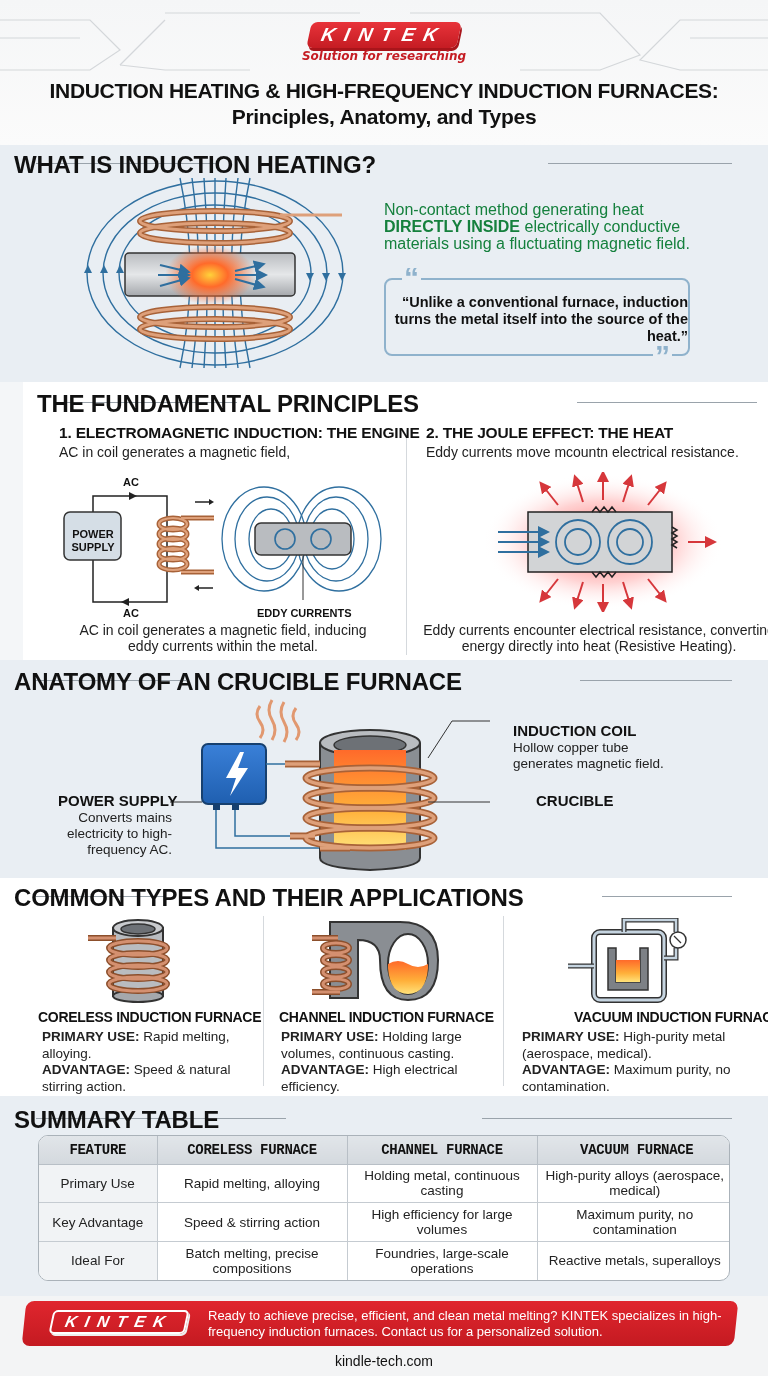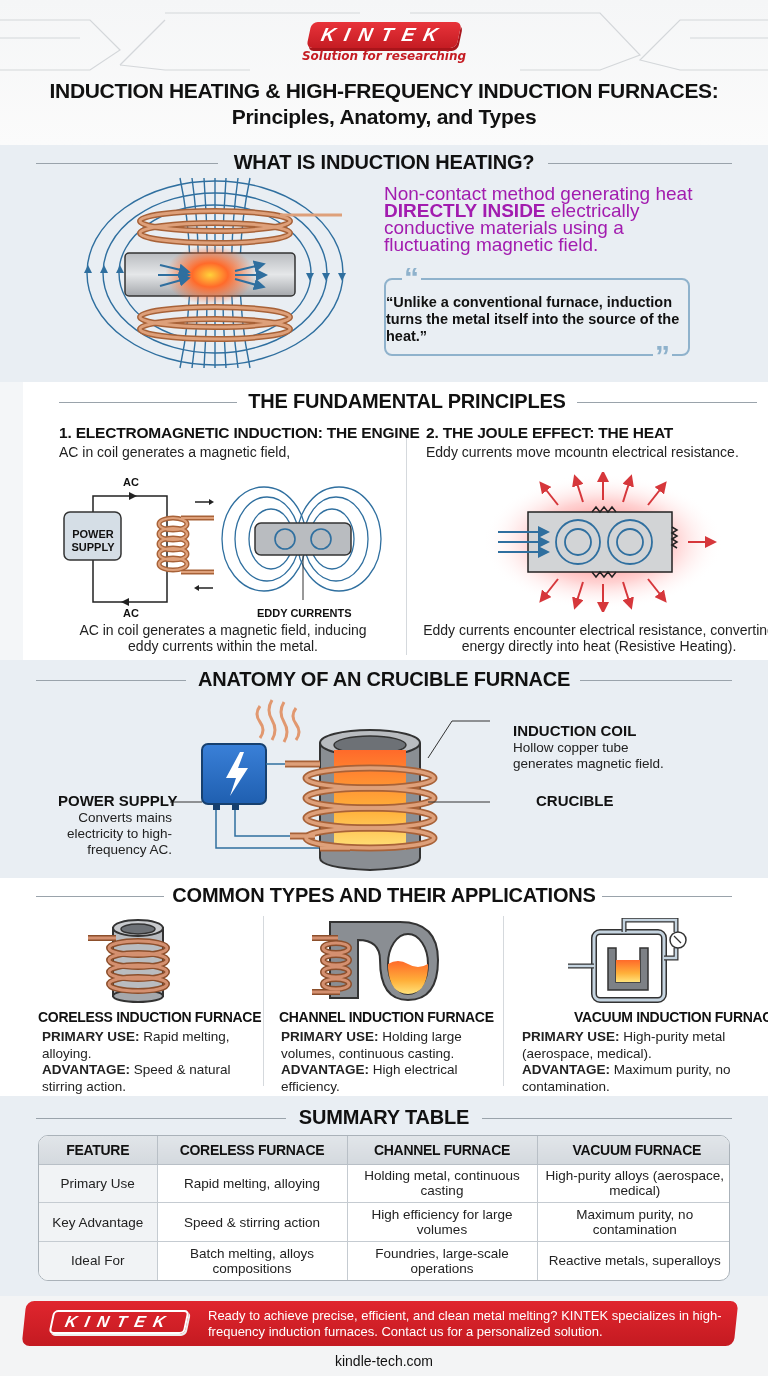--- a/index.html
+++ b/index.html
@@ -33,38 +33,38 @@
     font-size: 12px; font-style: italic; color: #c51c23; font-weight: bold;
     font-family: "DejaVu Sans", sans-serif;
   }
   .main-title {
     position: absolute; left: 0; width: 768px; top: 78px; text-align: center;
     font-weight: bold; font-size: 21px; line-height: 26px; letter-spacing: -0.3px;
     font-family: "Liberation Sans", sans-serif;
   }
 
   .sec-title {
-    position: absolute; left: 0; width: 768px; text-align: center;
-    font-weight: bold; font-size: 20px; letter-spacing: -0.2px;
+    position: absolute; left: 0; width: 768px; 
+    font-weight: bold; font-size: 24px; letter-spacing: -0.2px;
   }
   .sec-title span { background: inherit; padding: 0 14px; position: relative; z-index: 2; }
   .rule { position: absolute; height: 1px; background: #9aa3ab; }
 
   
   #what { top: 145px; height: 237px; }
   .what-desc {
-    position: absolute; left: 384px; top: 40px; width: 330px; font-size: 19px; line-height: 17px; color: #a21caf;
+    position: absolute; left: 384px; top: 56px; width: 330px; font-size: 16px; line-height: 17px; color: #15803d;
   }
   .what-desc b { font-weight: bold; }
   .quote-box {
     position: absolute; left: 384px; top: 133px; width: 306px; height: 78px;
     border: 2px solid #8fb2cc; border-radius: 8px;
   }
   .quote-text {
-    position: absolute; left: 0; top: 14px; width: 100%; text-align: left;
+    position: absolute; left: 0; top: 14px; width: 100%; text-align: right;
     font-weight: bold; font-size: 14.5px; line-height: 17px; color: #111;
   }
   .quote-mark { position: absolute; font-size: 30px; font-weight: bold; color: #8fb2cc; background: #e9eef3; padding: 0 2px; line-height: 22px; }
 
   
   #principles { top: 382px; height: 278px; margin-left: 23px; }
   .pr-head { position: absolute; font-weight: bold; font-size: 15.5px; letter-spacing: -0.2px; }
   .pr-sub { position: absolute; font-size: 14px; color: #222; }
   .pr-caption { position: absolute; text-align: center; font-size: 14px; line-height: 16px; color: #222; }
   .vdivider { position: absolute; width: 1px; background: #d5d9dd; }
@@ -84,21 +84,21 @@
   
   #summary { top: 1096px; height: 200px; }
   .sum-table {
     position: absolute; left: 38px; top: 39px; width: 692px; height: 146px;
     border: 1px solid #aab2b9; border-radius: 10px; overflow: hidden; background: #fff;
     border-collapse: separate;
   }
   table.t { width: 100%; height: 100%; border-collapse: collapse; table-layout: fixed; }
   table.t th {
     background: linear-gradient(#e1e5e9, #d4d9de); font-weight: bold; font-size: 14px; height: 28px;
-    border-right: 1px solid #b8bfc6; border-bottom: 1px solid #b8bfc6; letter-spacing: -0.3px;
+    border-right: 1px solid #b8bfc6; border-bottom: 1px solid #b8bfc6; letter-spacing: -0.3px; font-family: Liberation Mono, monospace;
   }
   table.t td {
     text-align: center; font-size: 13.5px; line-height: 15.5px; color: #222;
     border-right: 1px solid #c5cbd1; border-bottom: 1px solid #c5cbd1; padding: 0 4px;
   }
   table.t td.rowlabel { background: #f1f3f5; }
   table.t tr:last-child td { border-bottom: none; }
   table.t th:last-child, table.t td:last-child { border-right: none; padding-left: 7px; }
 
   
@@ -508,21 +508,21 @@
           <td>High-purity alloys (aerospace, medical)</td>
         </tr>
         <tr>
           <td class="rowlabel">Key Advantage</td>
           <td>Speed &amp; stirring action</td>
           <td>High efficiency for large volumes</td>
           <td>Maximum purity, no contamination</td>
         </tr>
         <tr>
           <td class="rowlabel">Ideal For</td>
-          <td>Batch melting, alloys compositions</td>
+          <td>Batch melting, precise compositions</td>
           <td>Foundries, large-scale operations</td>
           <td>Reactive metals, superalloys</td>
         </tr>
       </tbody>
     </table>
   </div>
 </div>
 
 <div class="section" id="footer">
   <div class="cta-bar"></div>

